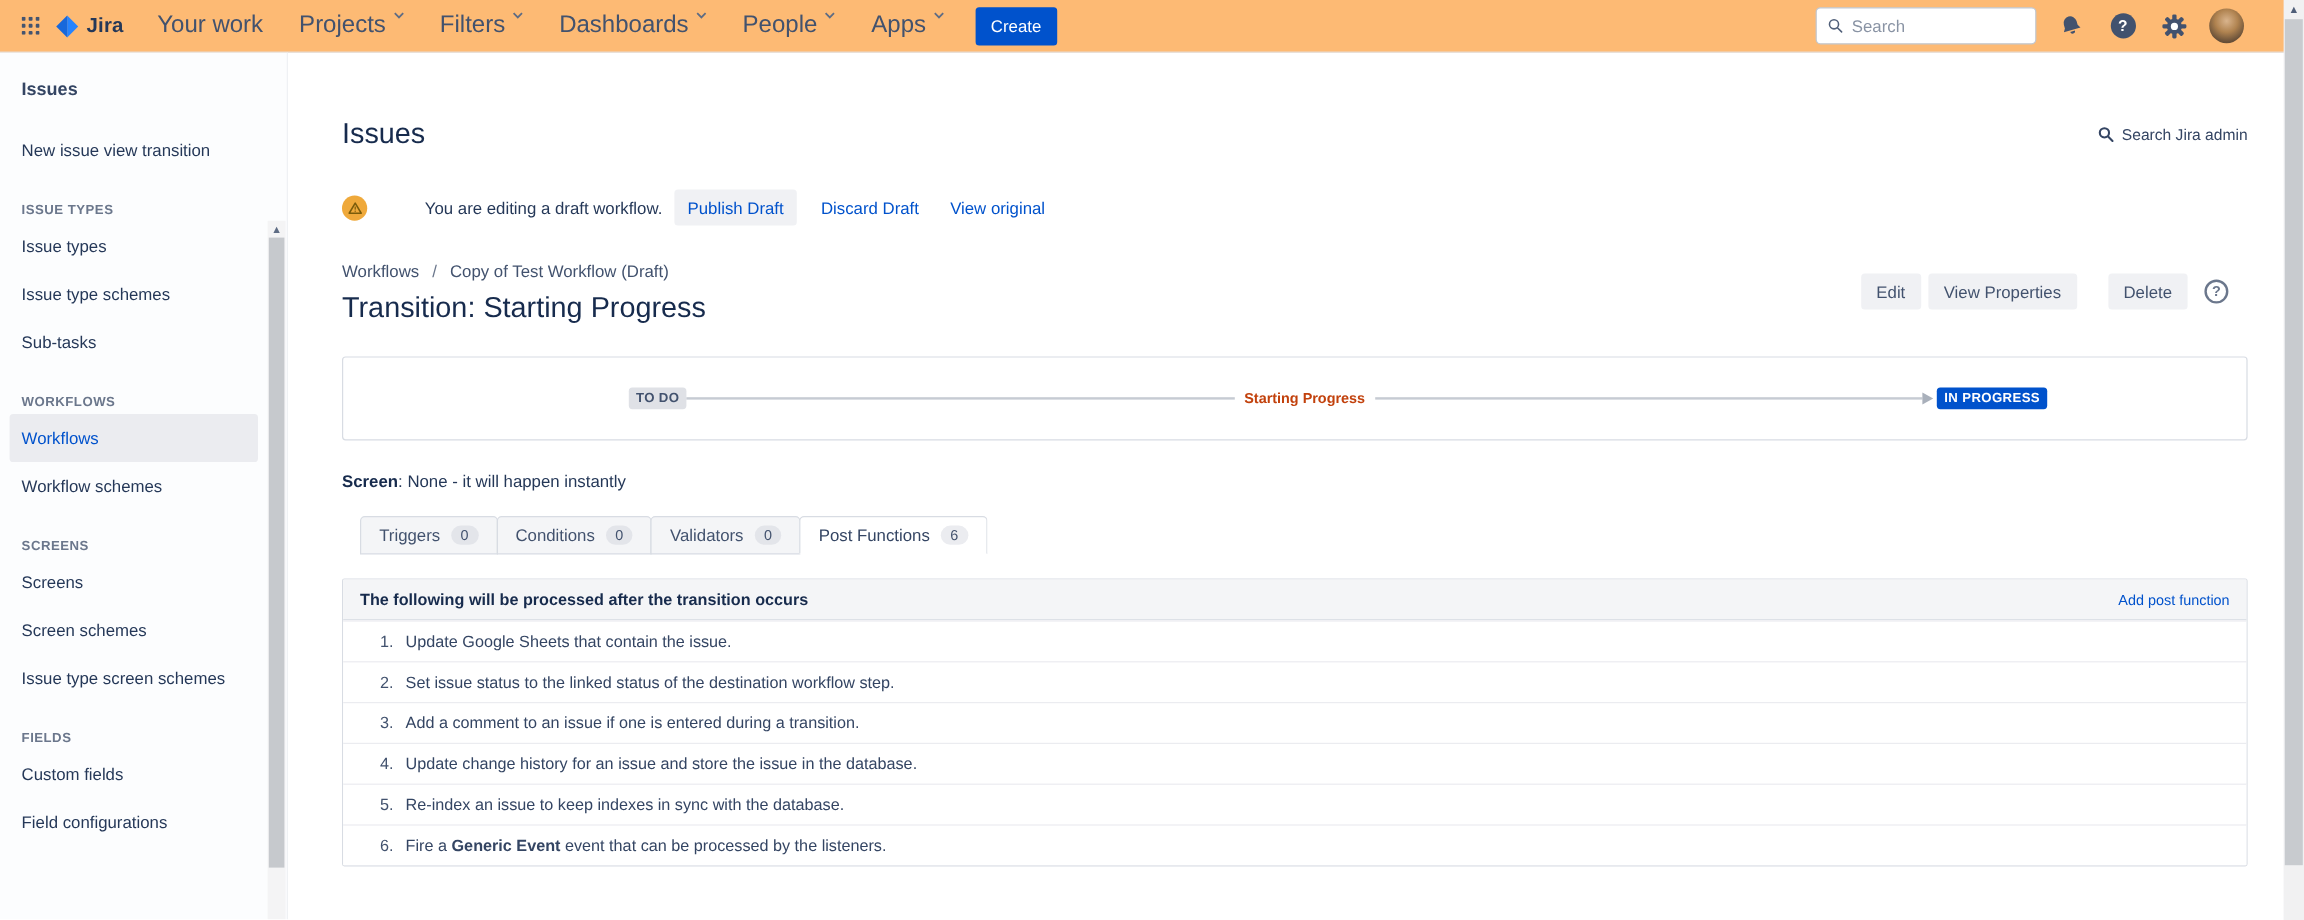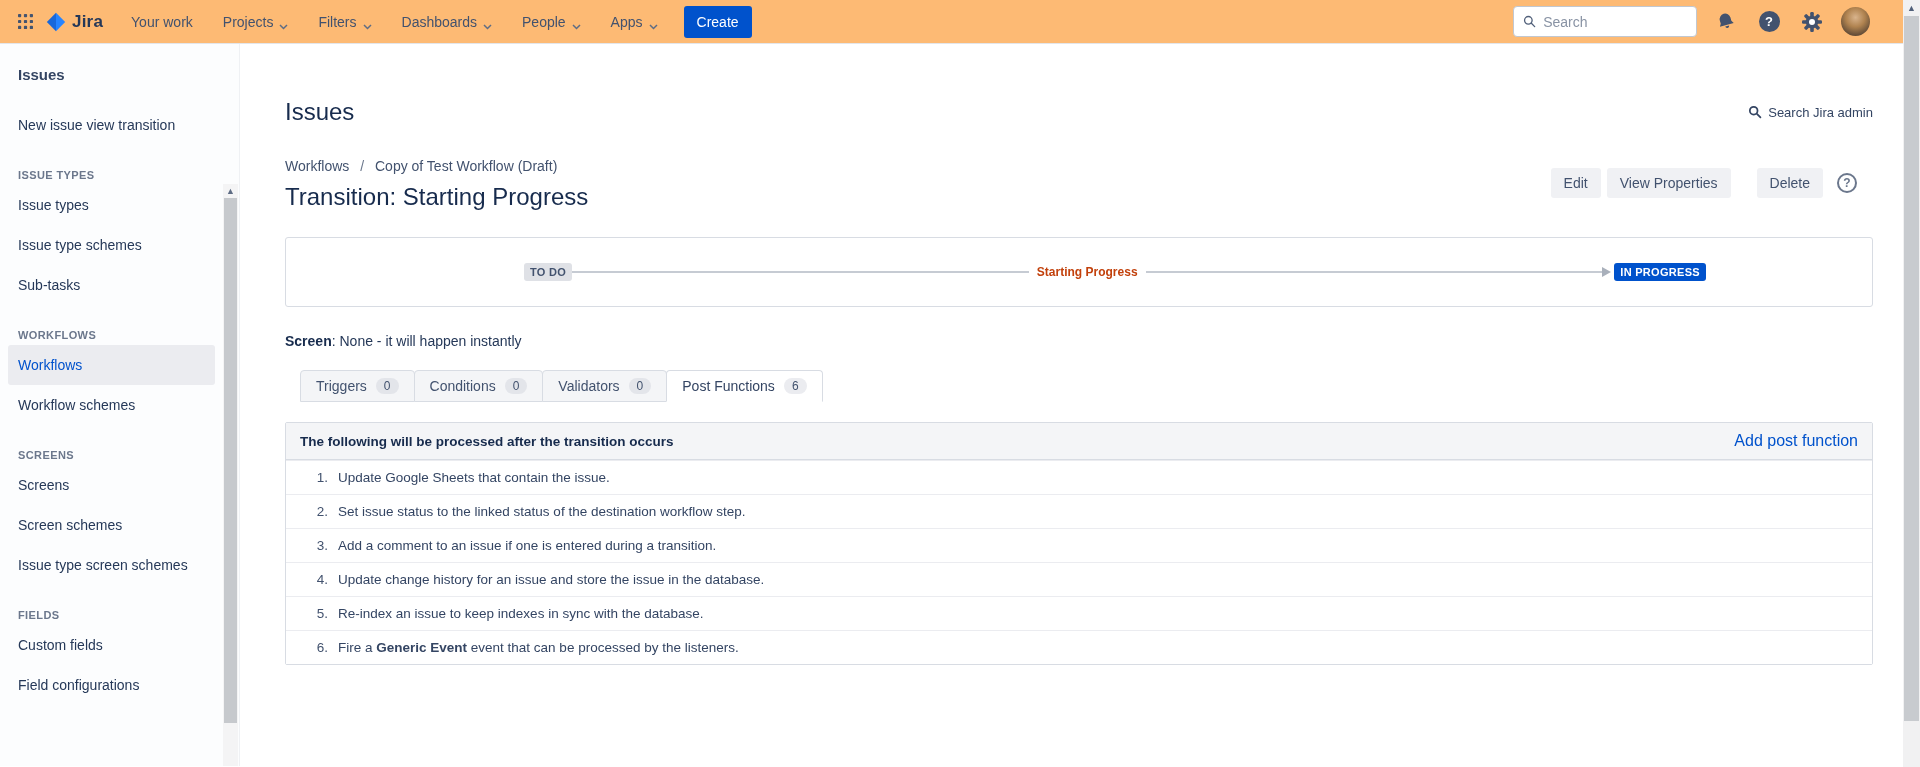--- a/index.html
+++ b/index.html
@@ -6,21 +6,21 @@
   html,body { width:1920px; height:767px; overflow:hidden; background:#fff;
     font-family:"Liberation Sans", sans-serif; color:#172B4D; }
 
   
   .topbar { height:44px; display:flex; align-items:center; padding:0 50px 0 14px;
     border-bottom:1px solid #E4E6EA; background:#fdba74; }
   .grid-btn { display:flex; align-items:center; padding:4px; margin-right:8px; cursor:pointer; }
   .logo { display:flex; align-items:center; gap:5px; margin-right:28px; }
   .logo-text { font-size:17px; font-weight:700; color:#253858; letter-spacing:.2px; }
   .topnav { display:flex; align-items:center; gap:30px; margin-right:26px; }
-  .topnav-item { display:flex; align-items:flex-end; gap:6px; font-size:14px; color:#42526E; cursor:pointer; white-space:nowrap; }
+  .topnav-item { display:flex; align-items:flex-start; gap:6px; font-size:20px; color:#42526E; cursor:pointer; white-space:nowrap; }
   .create-btn { background:#0052CC; color:#fff; border:none; border-radius:3px; height:32px;
     padding:0 13px; font-size:14px; font-family:inherit; cursor:pointer; }
   .topbar-right { margin-left:auto; display:flex; align-items:center; gap:15px; }
   .search-box { display:flex; align-items:center; width:184px; height:31px;
     border:1px solid #C1C7D0; border-radius:4px; padding:0 9px; gap:7px; background:#fff; }
   .search-box input { border:none; outline:none; width:100%; font-size:14px; color:#344563;
     font-family:inherit; background:transparent; }
   .search-box input::placeholder { color:#8993A4; }
   .icon-btn { display:flex; align-items:center; justify-content:center; width:28px; height:28px; cursor:pointer; }
   .help-circle { width:21px; height:21px; border-radius:50%; background:#42526E; color:#fff;
@@ -95,21 +95,21 @@
     background:#F4F5F7; border:1px solid #D8DCE3; border-radius:4px 4px 0 0; margin-left:-1px; cursor:pointer; }
   .tab:first-child { margin-left:0; }
   .tab.active { background:#fff; border-bottom-color:#fff; color:#344563; }
   .tab-badge { background:#E3E5EA; border-radius:10px; padding:1px 8px; font-size:12px; color:#42526E; }
   .tab.active .tab-badge { background:#EBECF0; }
 
   .pf-panel { margin-top:20px; border:1px solid #D8DCE3; border-radius:2px; }
   .pf-head { display:flex; justify-content:space-between; align-items:center; background:#F4F5F7;
     border-bottom:1px solid #D8DCE3; padding:9px 14px; }
   .pf-head-title { font-size:13.5px; font-weight:700; color:#172B4D; }
-  .pf-add { font-size:16px; color:#0052CC; cursor:pointer; }
+  .pf-add { font-size:12px; color:#0052CC; cursor:pointer; }
   .pf-row { display:flex; align-items:center; padding:9px 0; font-size:13.5px; color:#344563;
     border-top:1px solid #EBECF0; background:#fff; }
   .pf-row:first-of-type { border-top:none; }
   .pf-num { width:42px; text-align:right; margin-right:10px; color:#42526E; flex:none; }
 
   
   .page-scrollbar { position:absolute; right:0; top:0; width:17px; height:767px; background:#F1F1F2; }
   .ps-arrow { height:16px; display:flex; align-items:center; justify-content:center;
     font-size:9px; color:#505F79; cursor:pointer; }
   .ps-thumb { position:absolute; top:16px; left:1px; width:15px; height:705px; background:#C8CBCF; cursor:pointer; }
@@ -243,20 +243,33 @@
       <div class="page-title">Issues</div>
       <div class="admin-search">
         <svg width="14" height="14" viewBox="0 0 16 16">
           <circle cx="6.5" cy="6.5" r="4.4" fill="none" stroke="#344563" stroke-width="2"></circle>
           <path d="M10.2 10.2l4 4" stroke="#344563" stroke-width="2" stroke-linecap="round"></path>
         </svg>
         <span>Search Jira admin</span>
       </div>
     </div>
 
+    <div class="draft-banner">
+      <div class="warn-circle">
+        <svg width="12" height="11" viewBox="0 0 12 11">
+          <path d="M6 1.3 L11 9.7 H1 Z" fill="none" stroke="#7A5C0B" stroke-width="1.3" stroke-linejoin="round"></path>
+          <rect x="5.5" y="4.1" width="1" height="2.6" fill="#7A5C0B"></rect>
+          <rect x="5.5" y="7.5" width="1" height="1" fill="#7A5C0B"></rect>
+        </svg>
+      </div>
+      <span class="draft-msg">You are editing a draft workflow.</span>
+      <button class="publish-btn">Publish Draft</button>
+      <a class="banner-link discard">Discard Draft</a>
+      <a class="banner-link original">View original</a>
+    </div>
 
     <div class="crumb-title-wrap">
       <div class="breadcrumb">
         <span class="crumb-link">Workflows</span>
         <span class="sep">/</span>
         <span class="crumb-link">Copy of Test Workflow (Draft)</span>
       </div>
       <div class="transition-title">Transition: Starting Progress</div>
       <div class="actions">
         <button class="act-btn">Edit</button>

